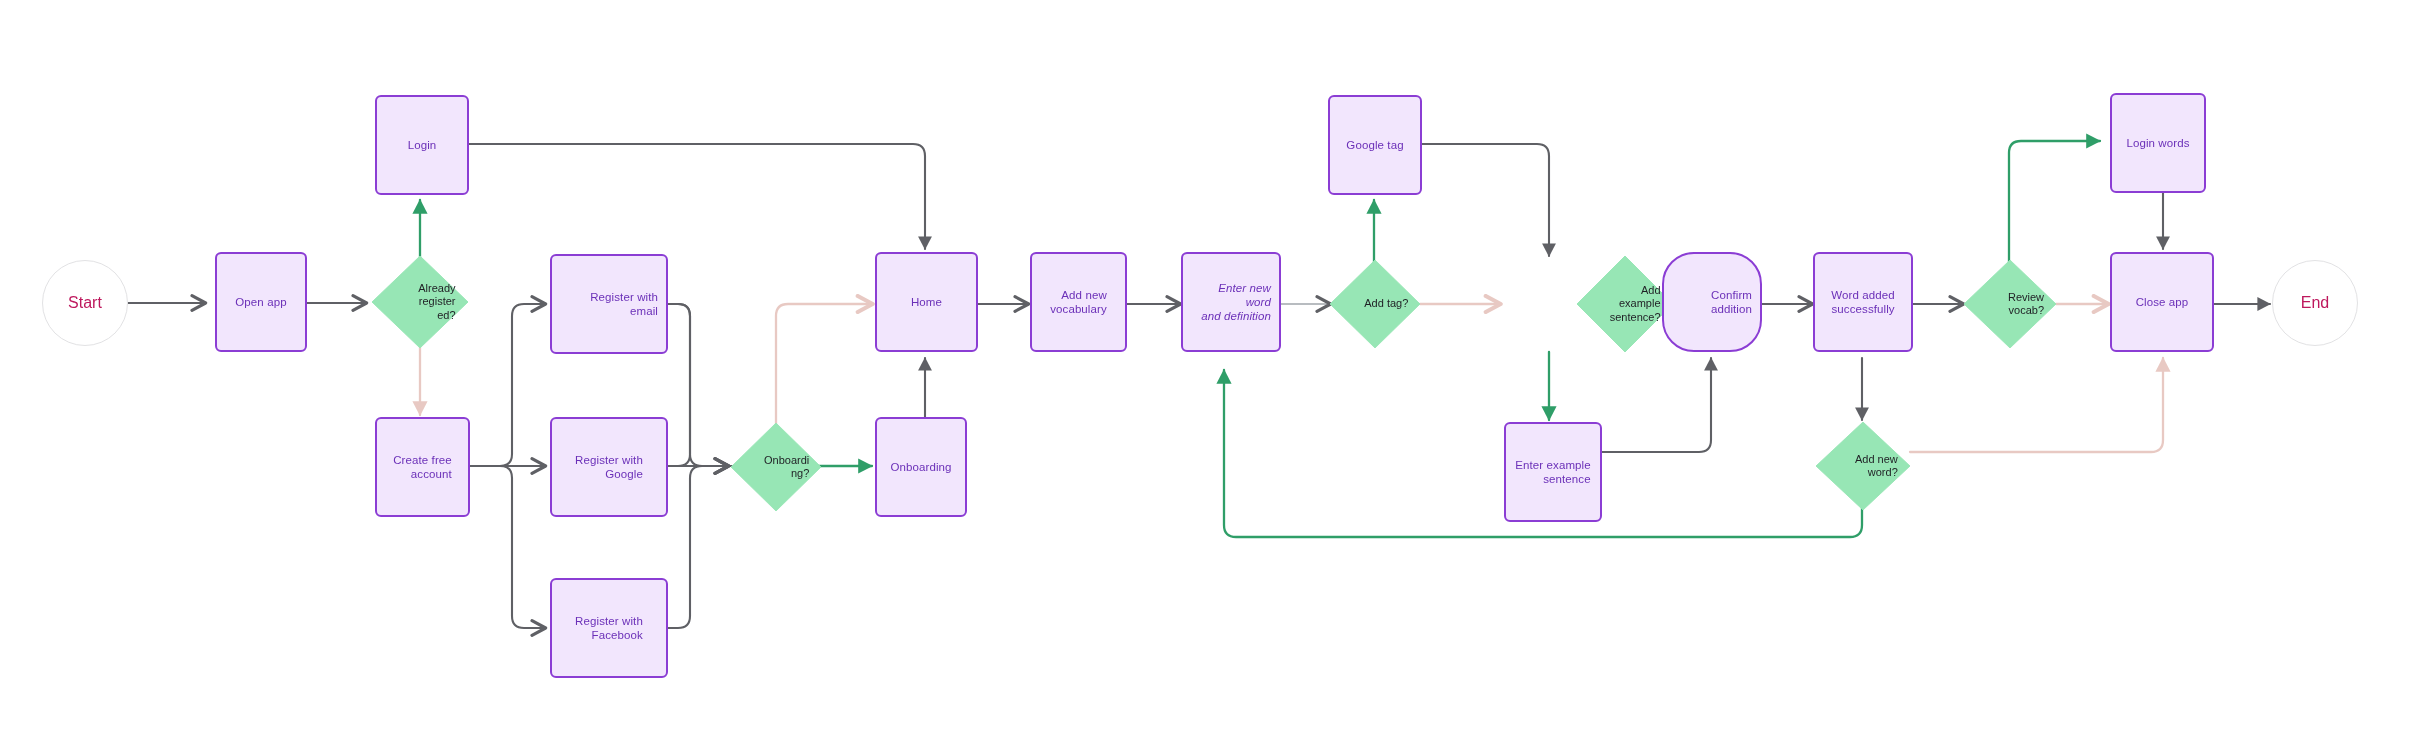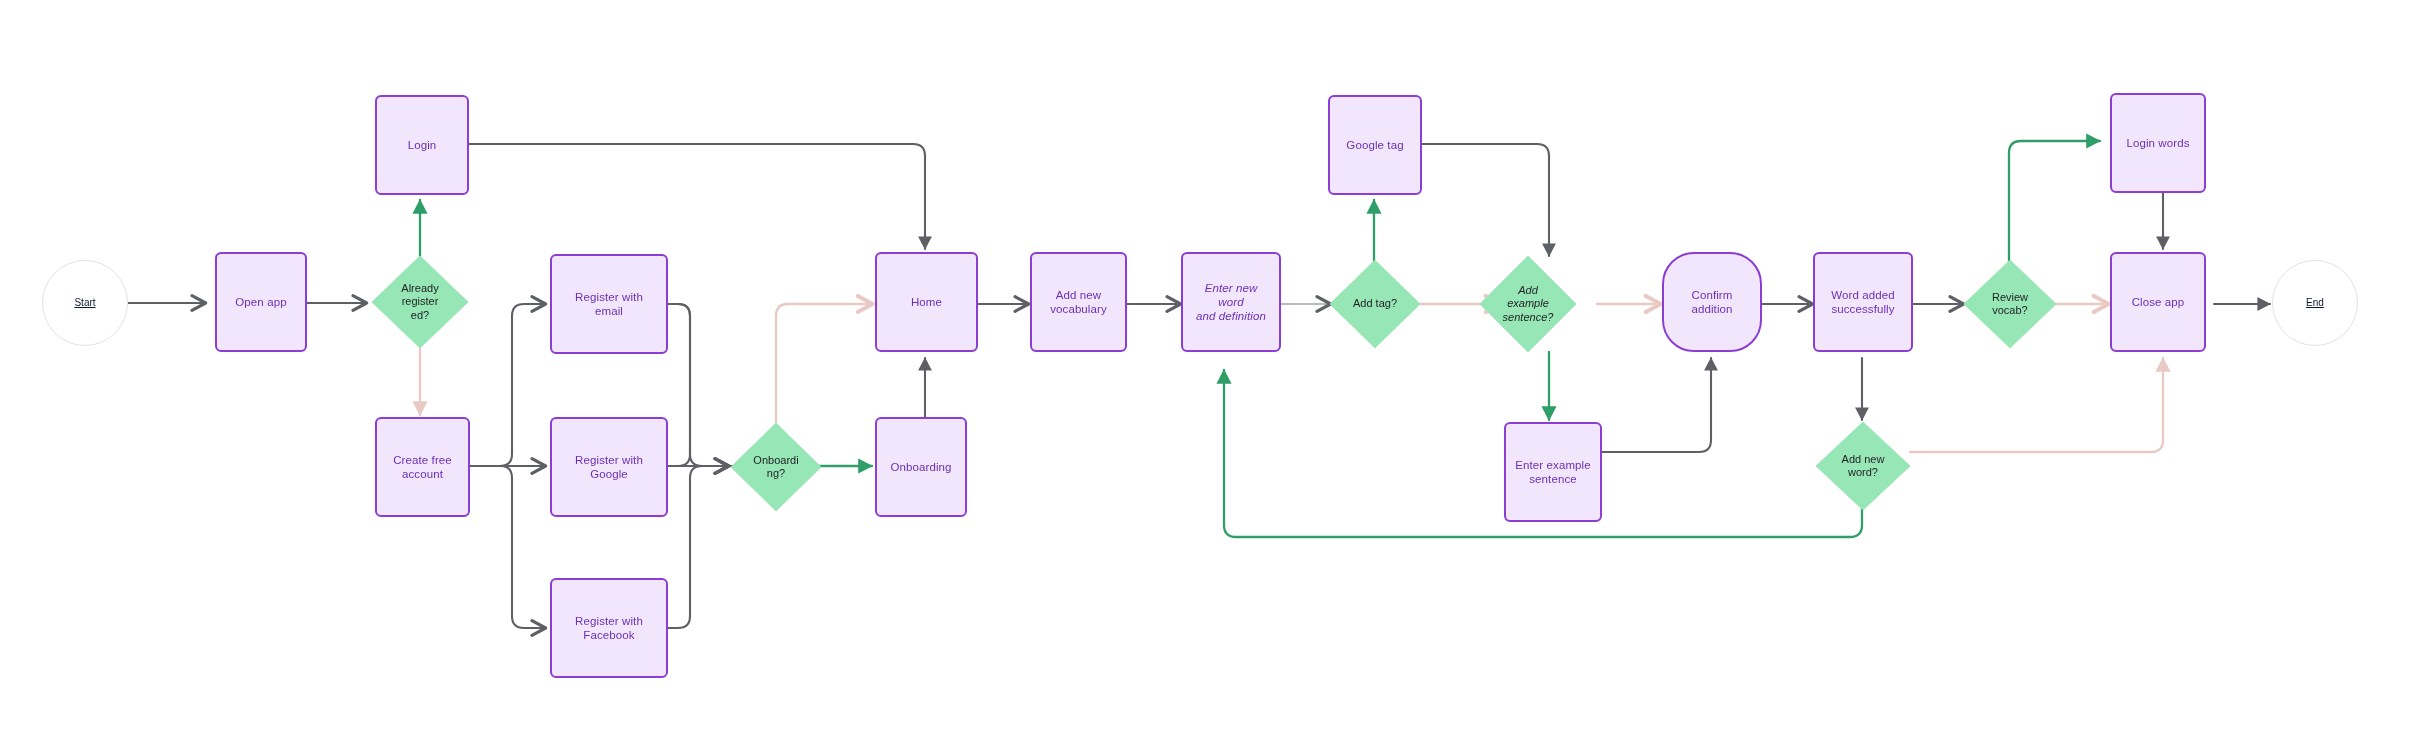--- a/index.html
+++ b/index.html
@@ -47,24 +47,23 @@
     line-height: 14px;
     letter-spacing: 0.1px;
     padding: 0 8px;
   }
   .node.terminal {
     background: #ffffff;
     border: 1.5px solid #e2e2e4;
     border-radius: 50%;
   }
   .node.terminal .label {
-    color: #0f172a;
-    font-size: 10px;
+    color: #be185d;
+    font-size: 16px;
     line-height: 14px;
-    text-decoration: underline;
   }
   .node.decision {
     background: transparent;
     border: none;
   }
   .diamond-shape {
     position: absolute;
     left: 0; top: 0;
     width: 100%;
     height: 100%;
@@ -79,20 +78,21 @@
     z-index: 2;
     color: #1f1f24;
     font-size: 11px;
     line-height: 13.5px;
     width: 74%;
     word-break: break-all;
   }
   .label {
     white-space: pre-line;
     pointer-events: none;
+    text-align: right;
   }
 </style>
 </head>
 <body>
 
 <div id="canvas">
 
   <svg class="edges" viewBox="0 0 2415 756">
     <defs>
       <marker id="ah-default" markerWidth="9" markerHeight="9" refX="7.2" refY="4.5" orient="auto" markerUnits="strokeWidth">
@@ -254,21 +254,21 @@
     <svg class="diamond-shape" viewBox="0 0 100 100" preserveAspectRatio="none">
       <polygon class="dpoly" points="50,0 100,50 50,100 0,50"></polygon>
     </svg>
     <span class="label">Add tag?</span>
   </div>
 
   <div class="node process" style="left:1328px; top:95px; width:94px; height:100px;">
     <span class="label">Google tag</span>
   </div>
 
-  <div class="node decision" style="left:1480px; top:256px; width:96px; height:96px;font-style:italic;">
+  <div class="node decision" style="left:1577px; top:256px; width:96px; height:96px;">
     <svg class="diamond-shape" viewBox="0 0 100 100" preserveAspectRatio="none">
       <polygon class="dpoly" points="50,0 100,50 50,100 0,50"></polygon>
     </svg>
     <span class="label">Add
 example
 sentence?</span>
   </div>
 
   <div class="node process" style="left:1504px; top:422px; width:98px; height:100px;">
     <span class="label">Enter example
@@ -297,21 +297,21 @@
       <polygon class="dpoly" points="50,0 100,50 50,100 0,50"></polygon>
     </svg>
     <span class="label">Review
 vocab?</span>
   </div>
 
   <div class="node process" style="left:2110px; top:93px; width:96px; height:100px;">
     <span class="label">Login words</span>
   </div>
 
-  <div class="node process" style="left:2110px; top:252px; width:96px; height:100px;">
+  <div class="node process" style="left:2110px; top:252px; width:104px; height:100px;">
     <span class="label">Close app</span>
   </div>
 
   <div class="node terminal" style="left:2272px; top:260px; width:86px; height:86px;">
     <span class="label">End</span>
   </div>
 
 </div>
 
 </body></html>

